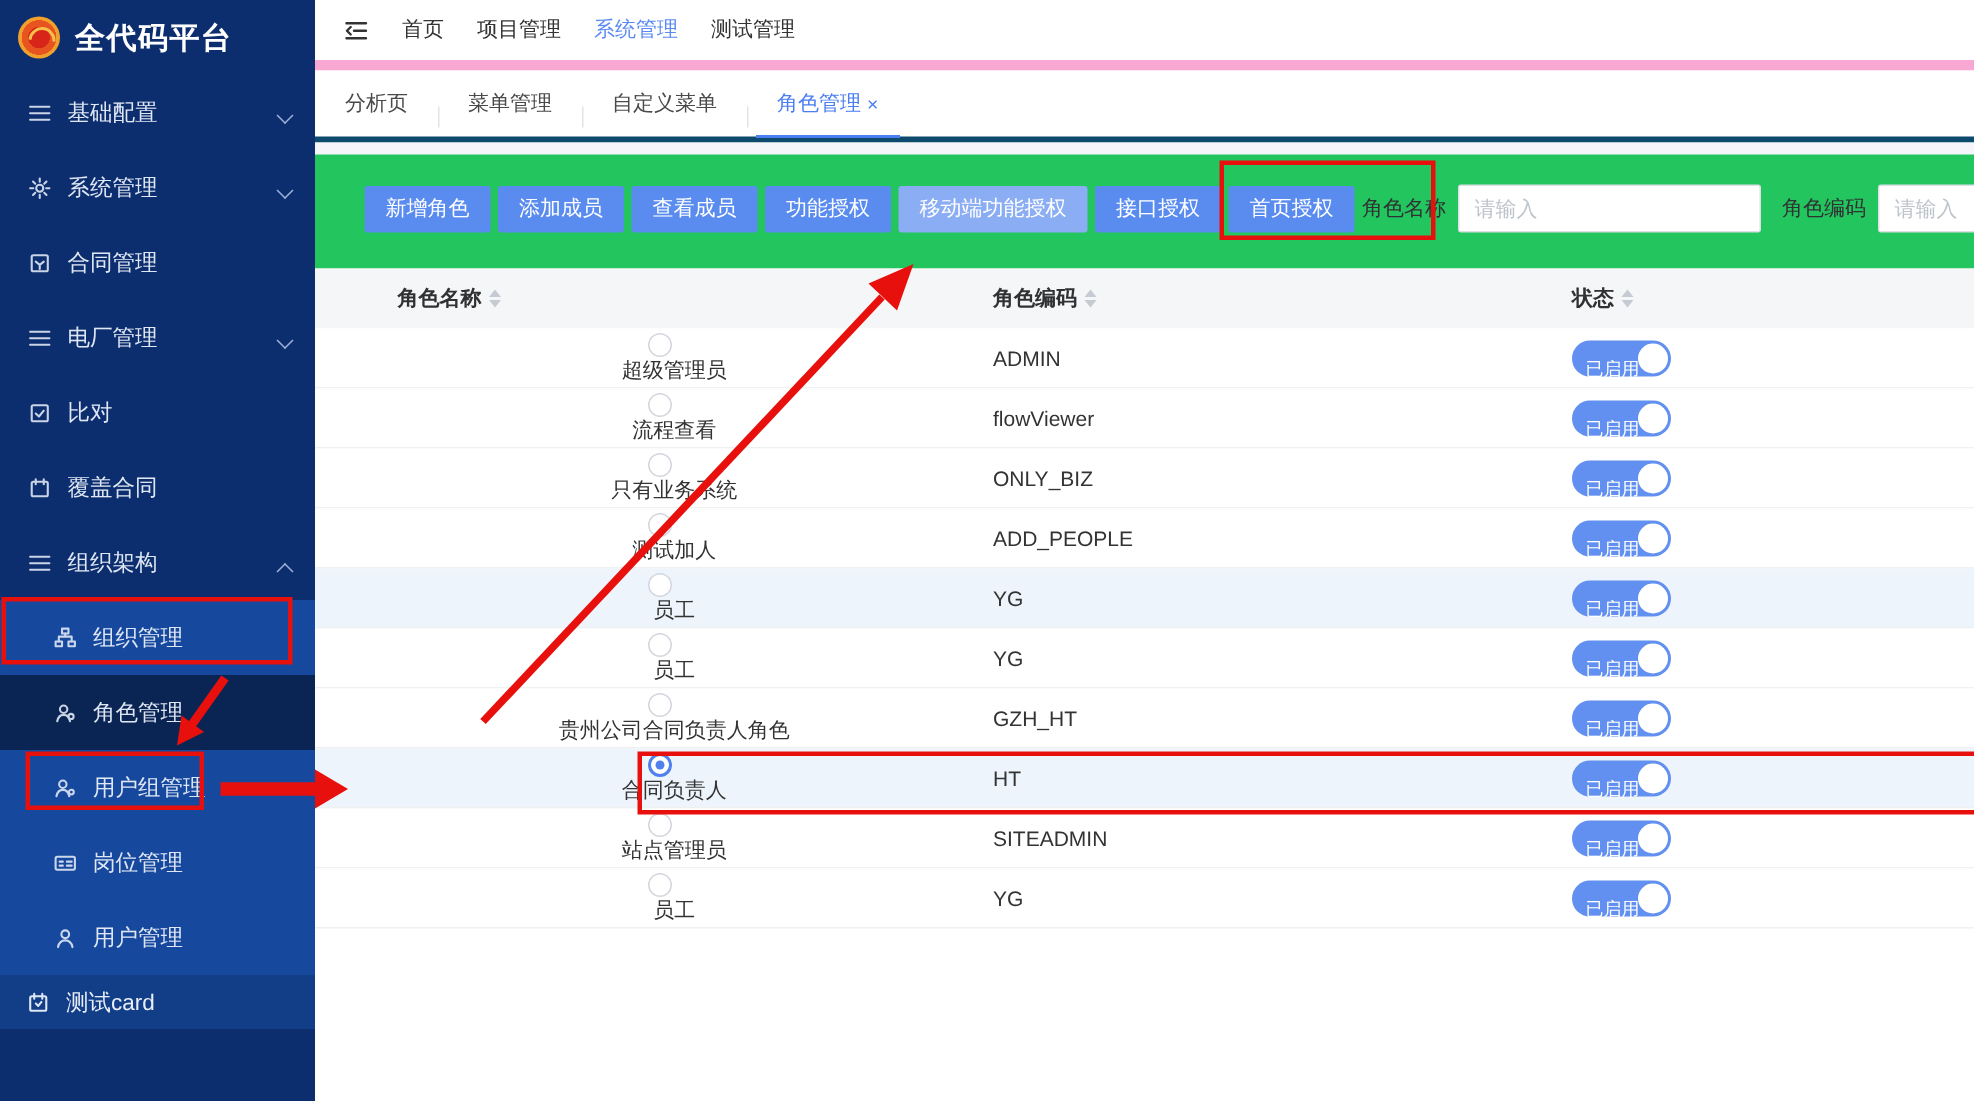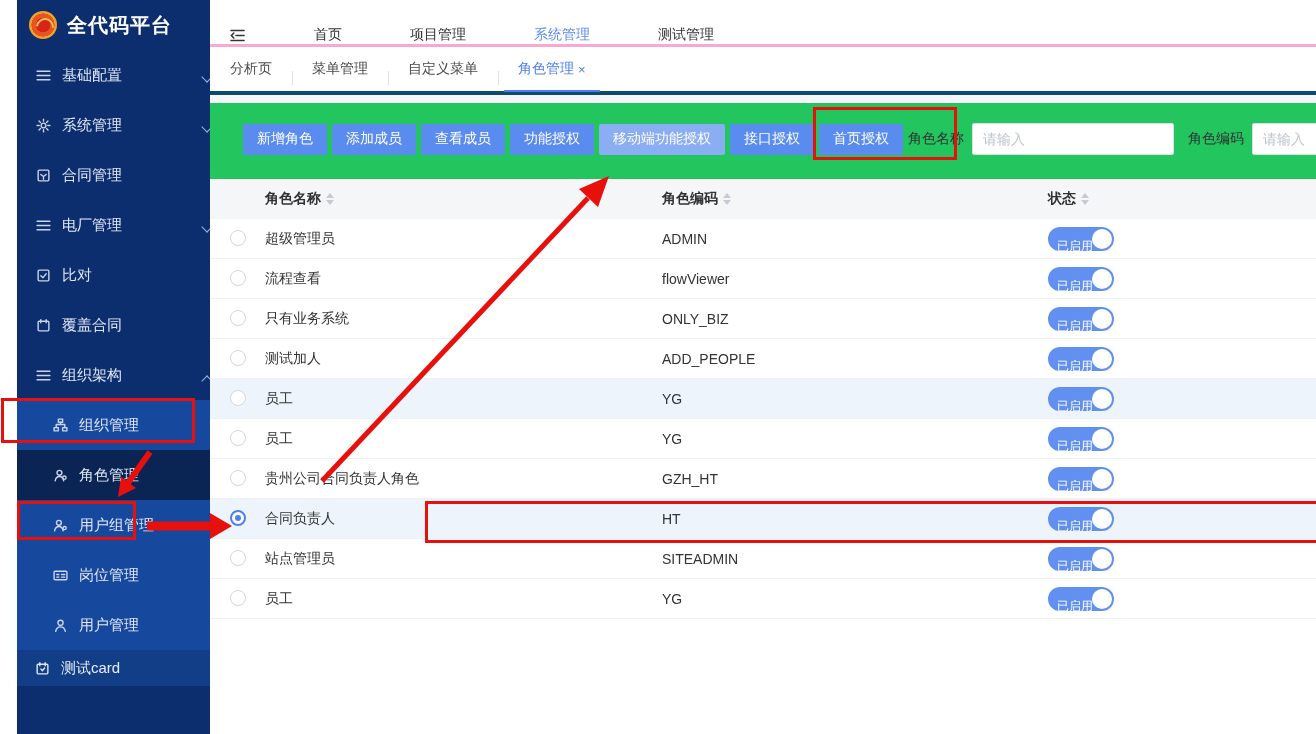--- a/index.html
+++ b/index.html
@@ -3,21 +3,21 @@
 <meta charset="utf-8">
 <style>
   * { margin:0; padding:0; box-sizing:border-box; }
   html,body { width:1316px; height:734px; }
   body {
     font-family:"Liberation Sans","DejaVu Sans",sans-serif;
     overflow:hidden; position:relative; background:#fff; color:#333;
   }
   
   .sidebar {
-    position:absolute; left:17px; top:0; width:210px; height:734px;
+    position:absolute; left:0; top:0; width:210px; height:734px;
     background:#0c2e6e; color:#e9eef8; display:flex; flex-direction:column;
   }
   .logo-row { height:50px; display:flex; align-items:center; padding-left:12px; flex:0 0 auto; }
   .logo-mark {
     width:28px; height:28px; border-radius:50%;
     background:radial-gradient(circle at 50% 50%, #d8251a 0 36%, #e8541f 37% 58%, #f2a02c 59% 78%, #d8251a 79%);
     position:relative; flex:0 0 auto;
   }
   .logo-mark::after{
     content:""; position:absolute; left:7px; top:7px; width:14px; height:14px;
@@ -38,21 +38,21 @@
   }
   .chev.up::before { transform:rotate(-135deg); top:2px; }
   .submenu { background:#16489e; display:flex; flex-direction:column; flex:0 0 auto; }
   .submenu .menu-item { padding-left:35px; font-size:15px; }
   .submenu .menu-item.active { background:#0a2453; }
   .bottom-item { background:#123e88; height:36px; display:flex; align-items:center; padding-left:18px; font-size:15px; flex:0 0 auto; }
   svg.icon { stroke:#dfe7f5; fill:none; stroke-width:1.3; stroke-linecap:round; stroke-linejoin:round; }
 
   
   .content { position:absolute; left:210px; top:0; width:1106px; height:734px; background:#fff; }
-  .topnav { height:47px; display:flex; align-items:flex-end; padding-left:18px; border-bottom:3px solid #f9a8d4; background:#fff;gap:46px; }
+  .topnav { height:47px; display:flex; align-items:center; padding-left:18px; border-bottom:7px solid #f9a8d4; background:#fff; }
   .fold-btn { width:18px; height:18px; display:inline-flex; align-items:center; justify-content:center; cursor:pointer; }
   .fold-btn svg { stroke:#333; fill:none; stroke-width:1.6; stroke-linecap:round; stroke-linejoin:round; }
   .topnav-item { margin-left:22px; font-size:14px; color:#333; cursor:pointer; }
   .topnav-item.active { color:#5b8bf2; }
 
   .tabbar { height:48px; display:flex; align-items:stretch; background:#fff; border-bottom:4px solid #0c4a6e; }
   .tab { display:flex; align-items:center; padding:0 20px; font-size:14px; color:#4a4a4a; cursor:pointer; position:relative; }
   .tab + .tab::before { content:""; position:absolute; left:0; bottom:6px; width:1px; height:14px; background:#e3e3e3; }
   .tab.active { color:#4b7ef0; }
   .tab.active::after { content:""; position:absolute; left:6px; right:6px; bottom:-1px; height:2px; background:#4b7ef0; }
@@ -75,21 +75,21 @@
   }
   .filter-input::placeholder { color:#bfc4cc; }
   .filter-input.cut { width:90px; margin-right:-14px; }
   .filters .second-label { margin-left:14px; }
 
   
   .table { width:100%; }
   .thead, .trow { display:grid; grid-template-columns:452px 386px 1fr; align-items:center; height:40px; }
   .thead { background:#f5f6f8; }
   .th { display:flex; align-items:center; font-size:14px; font-weight:bold; color:#303133; }
-  .th.c1 { padding-left:55px; } .td.c1 { display:flex; padding-left:20px; }
+  .th.c1 { padding-left:55px; } .td.c1 { display:flex; align-items:center; padding-left:8px;flex-direction:column; }
   .sort { display:inline-flex; flex-direction:column; margin-left:5px; }
   .sort i { display:block; width:0; height:0; border-left:4px solid transparent; border-right:4px solid transparent; }
   .sort .up { border-bottom:5px solid #c5cad3; margin-bottom:2px; }
   .sort .dn { border-top:5px solid #c5cad3; }
   .trow { border-bottom:1px solid #eef0f2; background:#fff; position:relative; }
   .trow.blue { background:#eef4fb; }
   .radio { width:16px; height:16px; border:1px solid #d4d7de; border-radius:50%; background:#fff; flex:0 0 auto; cursor:pointer; }
   .radio.sel { border:2px solid #4f80ee; position:relative; }
   .radio.sel::after { content:""; position:absolute; left:3px; top:3px; width:6px; height:6px; border-radius:50%; background:#4f80ee; }
   .cell-name { margin-left:19px; font-size:14px; color:#333; }

